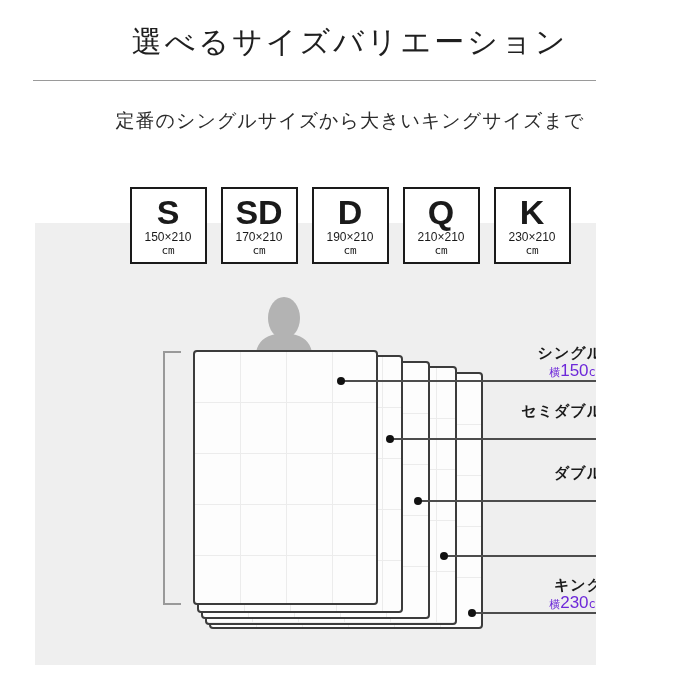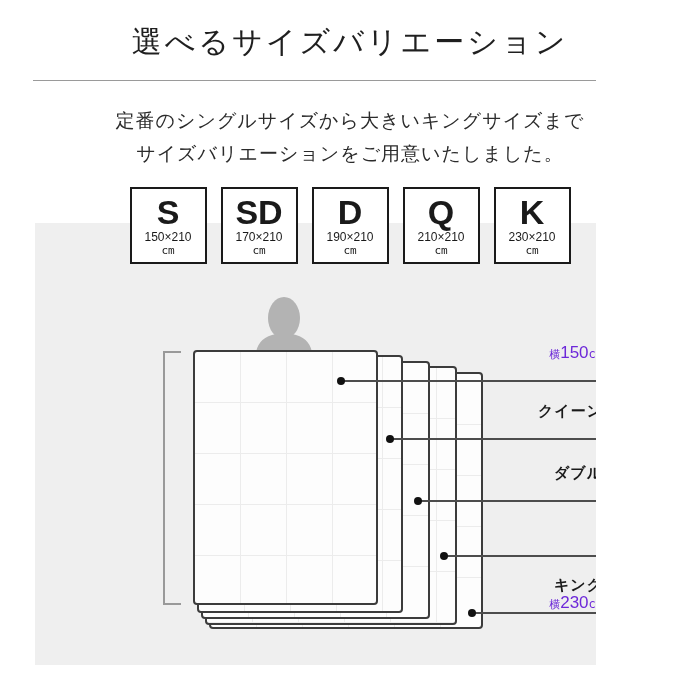--- a/index.html
+++ b/index.html
@@ -57,21 +57,20 @@
 </style>
 </head>
 <body>
 
 <div class="canvas">
 
   <div class="title">選べるサイズバリエーション</div>
   <div class="divider"></div>
   <div class="subtitle">
     <div>定番のシングルサイズから大きいキングサイズまで</div>
-    <div>サイズバリエーションをご用意いたしました。</div>
   </div>
 
   <div class="panel"></div>
 
   <div class="badges">
     <div class="badge">
       <div class="code">S</div>
       <div class="dims">150×210</div>
       <div class="unit">cm</div>
     </div>
@@ -115,24 +114,25 @@
   <div class="leader" style="left:418px;top:500px;width:185px;"></div>
   <div class="leader" style="left:444px;top:555px;width:159px;"></div>
   <div class="leader" style="left:472px;top:612px;width:131px;"></div>
   <div class="dot" style="left:337px;top:377px;"></div>
   <div class="dot" style="left:386px;top:435px;"></div>
   <div class="dot" style="left:414px;top:497px;"></div>
   <div class="dot" style="left:440px;top:552px;"></div>
   <div class="dot" style="left:468px;top:609px;"></div>
 
   <div class="rlabel" style="top:344px;">
+    <div class="size-name">シングル</div>
     <div class="size-val"><span class="pfx">横</span><span>150</span><span class="u">cm</span></div>
   </div>
   <div class="rlabel" style="top:402px;">
-    <div class="size-name">クイーン</div>
+    <div class="size-name">セミダブル</div>
   </div>
   <div class="rlabel" style="top:464px;">
     <div class="size-name">ダブル</div>
   </div>
   <div class="rlabel" style="top:576px;">
     <div class="size-name">キング</div>
     <div class="size-val"><span class="pfx">横</span><span>230</span><span class="u">cm</span></div>
   </div>
 
 </div>

